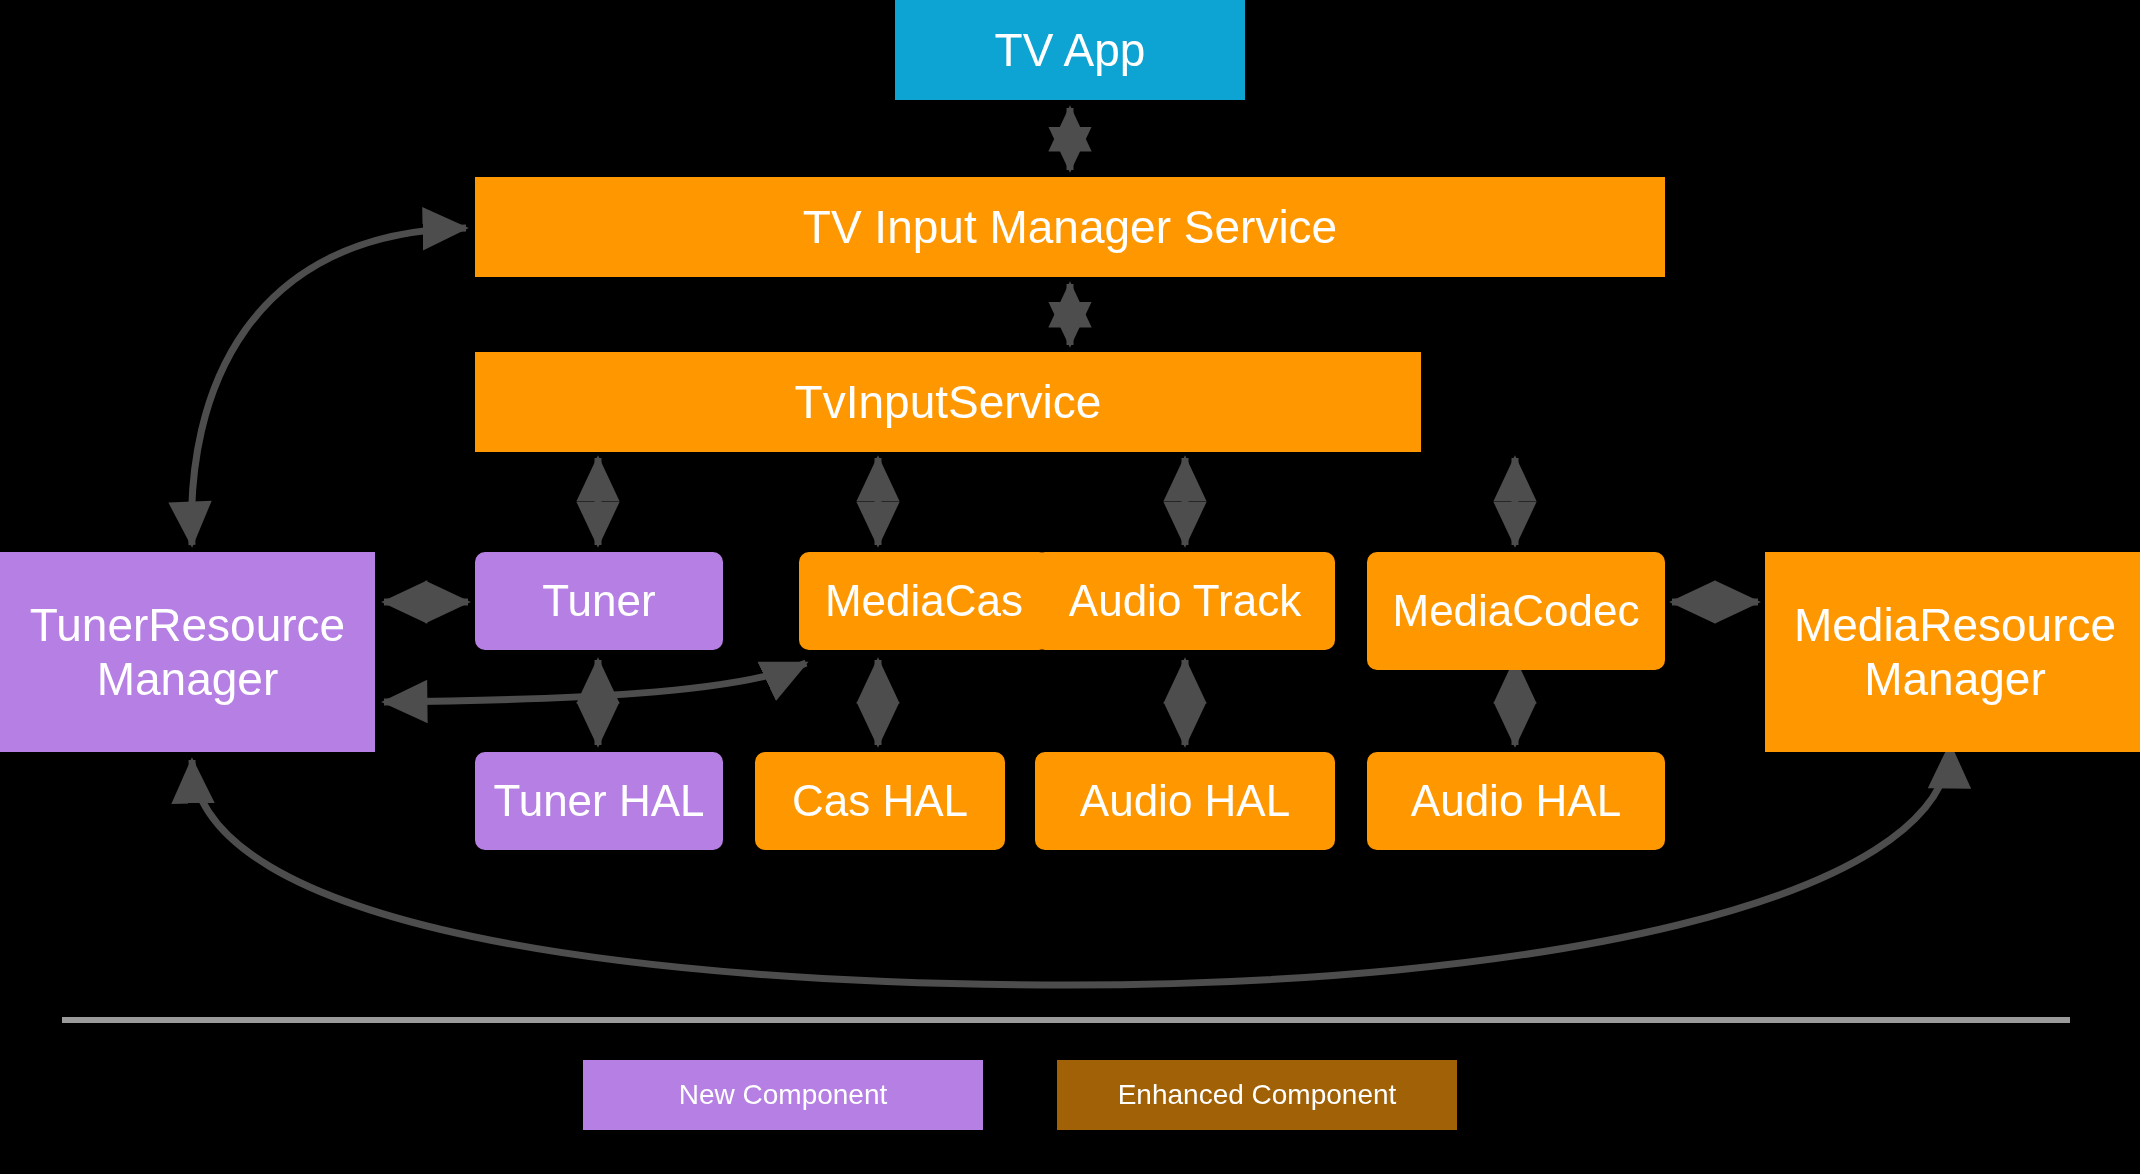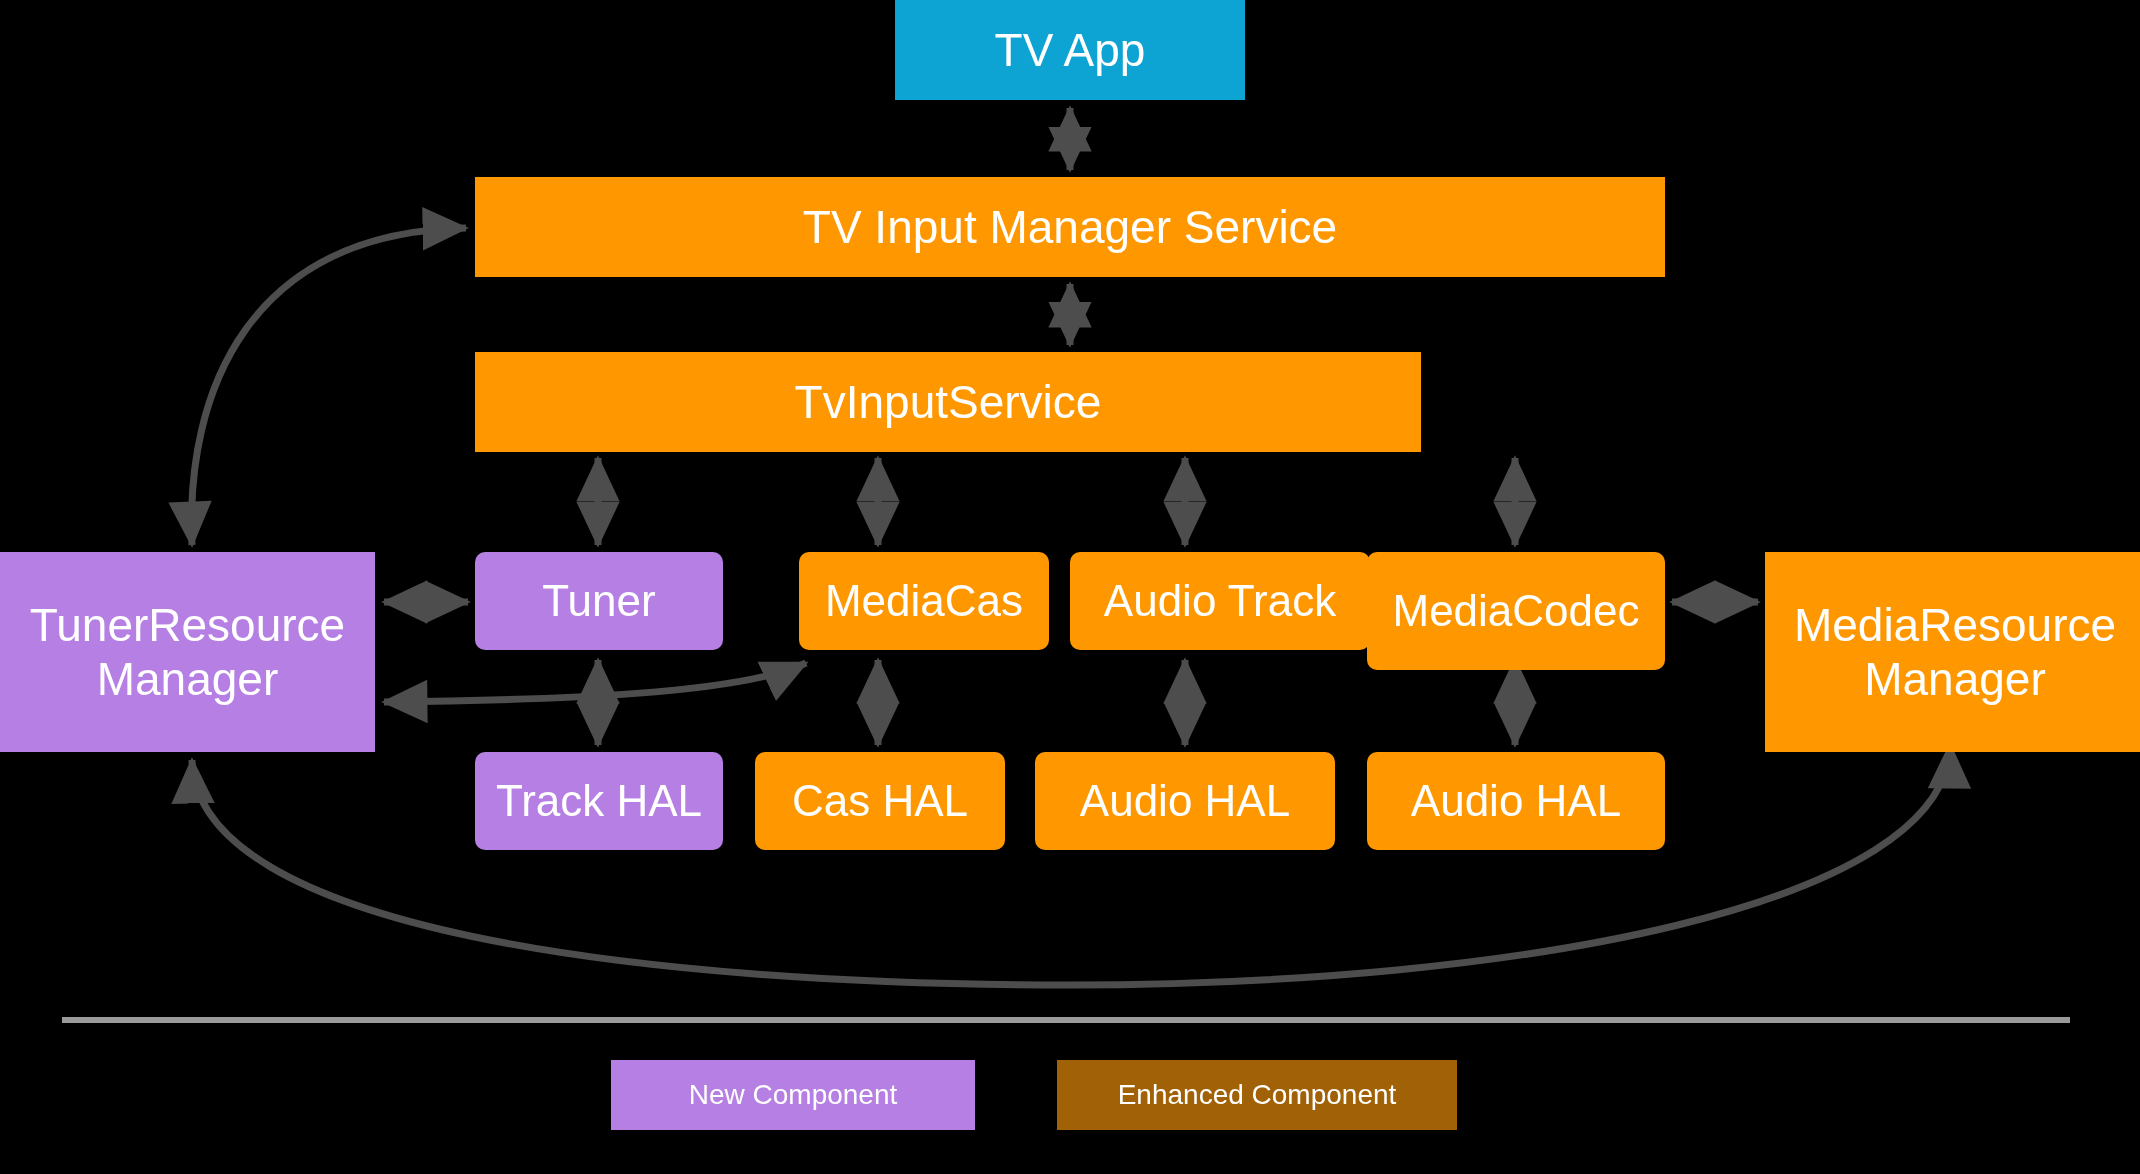--- a/index.html
+++ b/index.html
@@ -114,34 +114,34 @@
 
   <div class="node orange fs-big" style="left:475px; top:352px; width:946px; height:100px;">TvInputService</div>
 
   <div class="node purple fs-big" style="left:0px; top:552px; width:375px; height:200px;">TunerResource
 Manager</div>
 
   <div class="node purple fs-mid" style="left:475px; top:552px; width:248px; height:98px;">Tuner</div>
 
   <div class="node orange fs-mid" style="left:755px; top:552px; width:250px; height:98px;margin-left:44px;">MediaCas</div>
 
-  <div class="node orange fs-mid" style="left:1070px; top:552px; width:300px; height:98px;">Audio Track</div>
+  <div class="node orange fs-mid" style="left:1035px; top:552px; width:300px; height:98px;">Audio Track</div>
 
   <div class="node orange fs-mid" style="left:1367px; top:552px; width:298px; height:118px;">MediaCodec</div>
 
   <div class="node orange fs-big" style="left:1765px; top:552px; width:380px; height:200px;">MediaResource
 Manager</div>
 
-  <div class="node purple fs-mid" style="left:475px; top:752px; width:248px; height:98px;">Track HAL</div>
+  <div class="node purple fs-mid" style="left:475px; top:752px; width:248px; height:98px;">Tuner HAL</div>
 
   <div class="node orange fs-mid" style="left:755px; top:752px; width:250px; height:98px;">Cas HAL</div>
 
   <div class="node orange fs-mid" style="left:1035px; top:752px; width:300px; height:98px;">Audio HAL</div>
 
   <div class="node orange fs-mid" style="left:1367px; top:752px; width:298px; height:98px;">Audio HAL</div>
 
   <div class="divider" style="left:62px; top:1017px; width:2008px; height:6px;"></div>
 
-  <div class="legend-box" style="left:583px; top:1060px; width:364px; height:70px; background:#B57FE3;margin-left:28px;">New Component</div>
+  <div class="legend-box" style="left:583px; top:1060px; width:400px; height:70px; background:#B57FE3;">New Component</div>
 
   <div class="legend-box" style="left:1057px; top:1060px; width:400px; height:70px; background:#a16207;">Enhanced Component</div>
 
 </div>
 
 </body></html>

